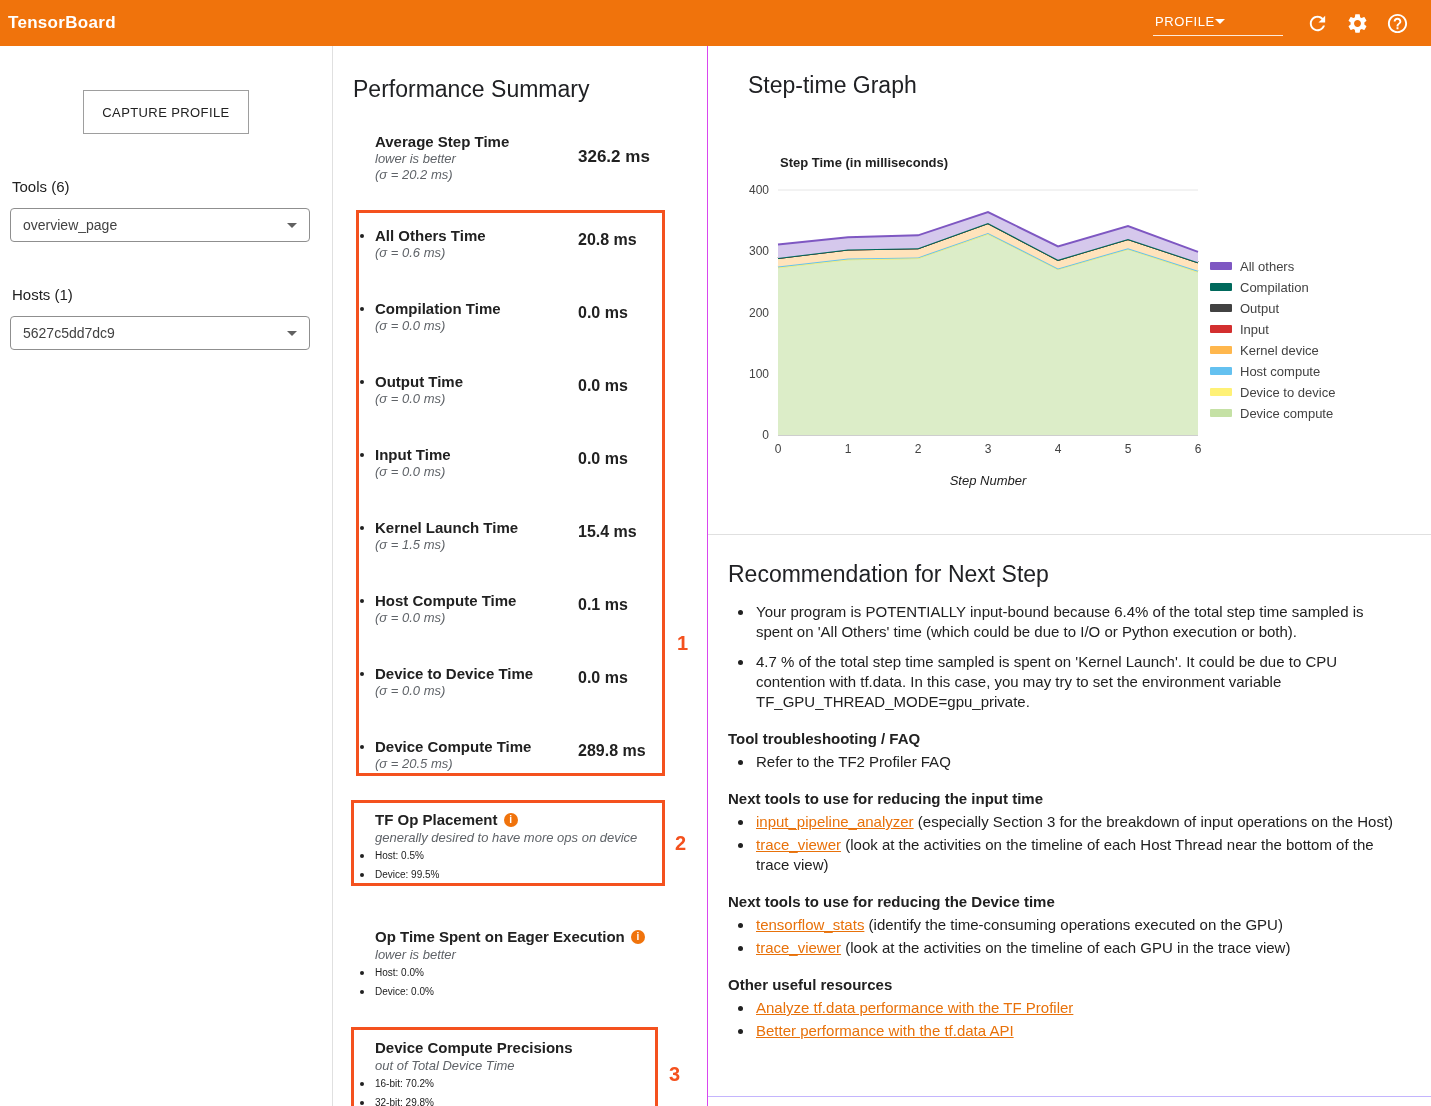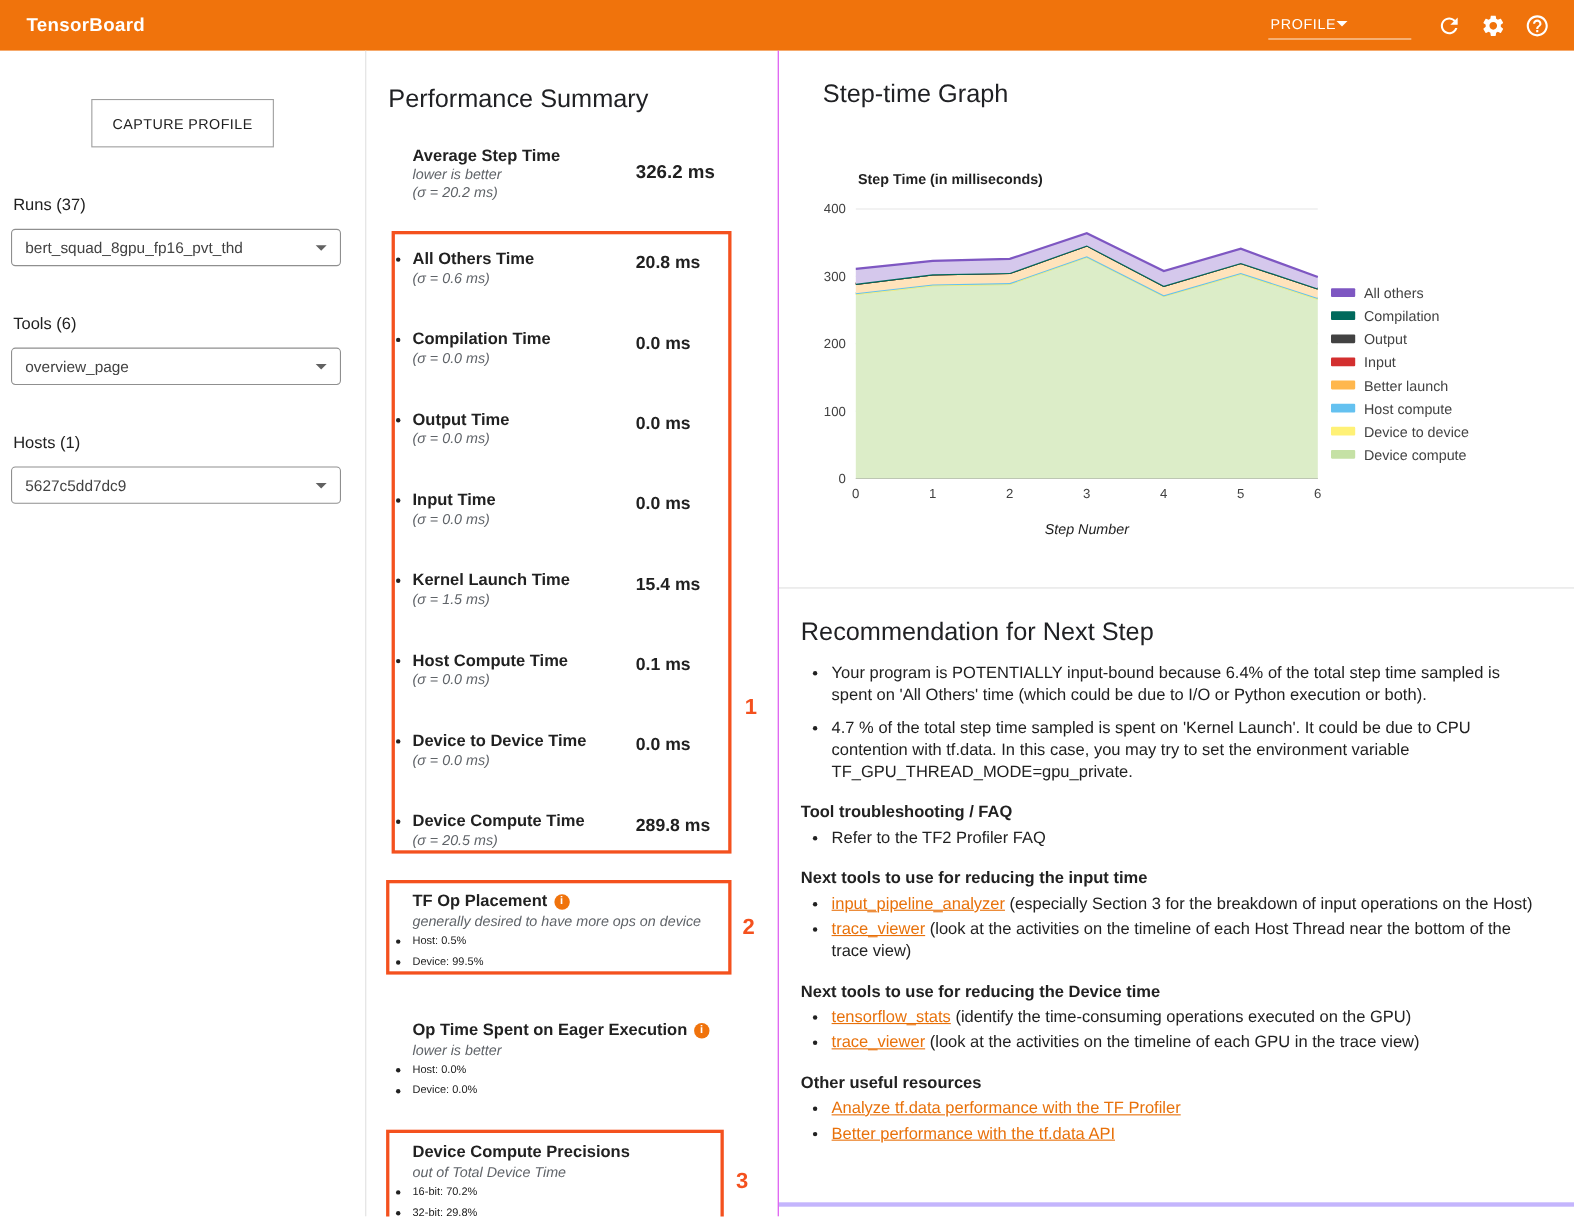--- a/index.html
+++ b/index.html
@@ -6,21 +6,21 @@
   html,body { margin:0; padding:0; }
   body {
     width:1431px; height:1106px; overflow:hidden;
     font-family:"Liberation Sans", sans-serif;
     background:#ffffff; color:#212121;
   }
 
   
   .header {
     height:46px; background:#f0730c; display:flex; align-items:center;
-    padding:0 14px 0 24px; color:#fff;
+    padding:0 14px 0 8px; color:#fff;
   }
   .app-title { font-size:17px; font-weight:bold; letter-spacing:.3px; }
   .header-spacer { flex:1; }
   .profile-select {
     width:130px; display:flex; align-items:center; justify-content:flex-start;
     border-bottom:1px solid rgba(255,255,255,.85); padding:4px 2px 6px 2px;
     font-size:13px; letter-spacing:.6px; cursor:pointer; margin-right:14px;
   }
   .caret-down-white {
     width:0; height:0; border-left:5px solid transparent;
@@ -106,21 +106,21 @@
   .chart-title { font-size:13px; font-weight:bold; color:#212121; margin:56px 0 0 52px; }
   #step-chart { margin-top:8px; display:block; }
   svg .tick { font-size:12px; fill:#424242; font-family:"Liberation Sans",sans-serif; }
   svg .xlabel { font-size:13px; font-style:italic; fill:#212121; font-family:"Liberation Sans",sans-serif; }
   .legend { margin:92px 0 0 2px; display:flex; flex-direction:column; gap:5px;justify-content:center; }
   .legend-item { display:flex; align-items:center; height:16px; }
   .swatch { display:inline-block; width:22px; height:8px; border-radius:1px; margin-right:8px; }
   .legend-label { font-size:13px; color:#424242; }
 
   
-  .rec-card { height:562px; padding:26px 30px 0 20px; border-bottom:4px solid #c4b5fd; }
+  .rec-card { height:562px; padding:26px 30px 0 20px; border-bottom:1px solid #c4b5fd; }
   .rec-bullets { margin:14px 0 0 0; padding-left:26px; }
   .rec-bullets > li { font-size:15px; line-height:20px; margin-bottom:10px; padding-left:2px; }
   .rec-heading { font-size:15px; font-weight:bold; margin-top:17px; line-height:19px; }
   .rec-list { margin:4px 0 0 0; padding-left:26px; }
   .rec-list > li { font-size:15px; line-height:20px; margin-bottom:3px; padding-left:2px; }
   a.rec-link { color:#e8710a; text-decoration:underline; cursor:pointer; }
 </style>
 </head>
 <body>
 
@@ -146,27 +146,20 @@
         <path d="M11 18h2v-2h-2v2zm1-16C6.48 2 2 6.48 2 12s4.48 10 10 10 10-4.48 10-10S17.52 2 12 2zm0 18c-4.41 0-8-3.59-8-8s3.59-8 8-8 8 3.59 8 8-3.59 8-8 8zm0-14c-2.21 0-4 1.79-4 4h2c0-1.1.9-2 2-2s2 .9 2 2c0 2-3 1.75-3 5h2c0-2.25 3-2.5 3-5 0-2.21-1.79-4-4-4z"></path>
       </svg>
   </button>
 </header>
 
 <div class="layout">
 
   <aside class="sidebar">
     <button class="capture-btn">CAPTURE PROFILE</button>
 
-    <div class="field">
-      <div class="field-label">Runs (37)</div>
-      <div class="select-box">
-        <span class="select-value">bert_squad_8gpu_fp16_pvt_thd</span>
-        <span class="select-caret"></span>
-      </div>
-    </div>
 
     <div class="field">
       <div class="field-label">Tools (6)</div>
       <div class="select-box">
         <span class="select-value">overview_page</span>
         <span class="select-caret"></span>
       </div>
     </div>
 
     <div class="field">
@@ -319,21 +312,21 @@
             <div class="legend-item">
               <span class="swatch" style="background: rgb(66, 66, 66);"></span>
               <span class="legend-label">Output</span>
             </div>
             <div class="legend-item">
               <span class="swatch" style="background: rgb(211, 47, 47);"></span>
               <span class="legend-label">Input</span>
             </div>
             <div class="legend-item">
               <span class="swatch" style="background: rgb(255, 183, 77);"></span>
-              <span class="legend-label">Better launch</span>
+              <span class="legend-label">Kernel device</span>
             </div>
             <div class="legend-item">
               <span class="swatch" style="background: rgb(100, 193, 240);"></span>
               <span class="legend-label">Host compute</span>
             </div>
             <div class="legend-item">
               <span class="swatch" style="background: rgb(255, 241, 118);"></span>
               <span class="legend-label">Device to device</span>
             </div>
             <div class="legend-item">

